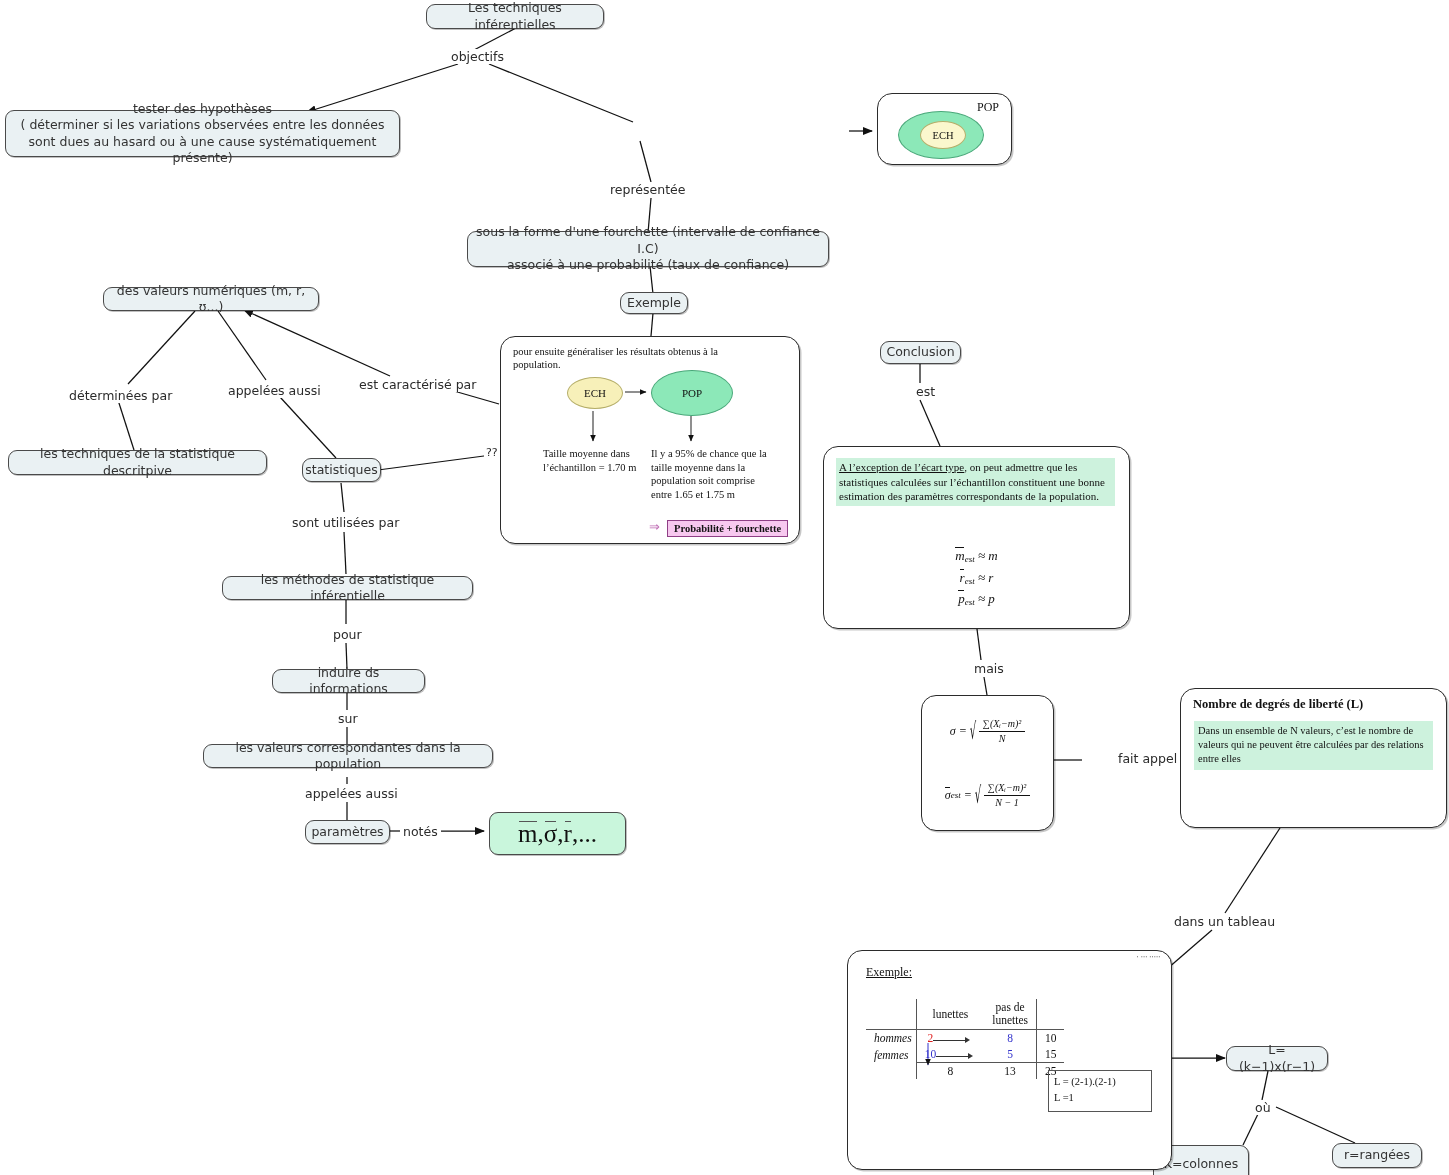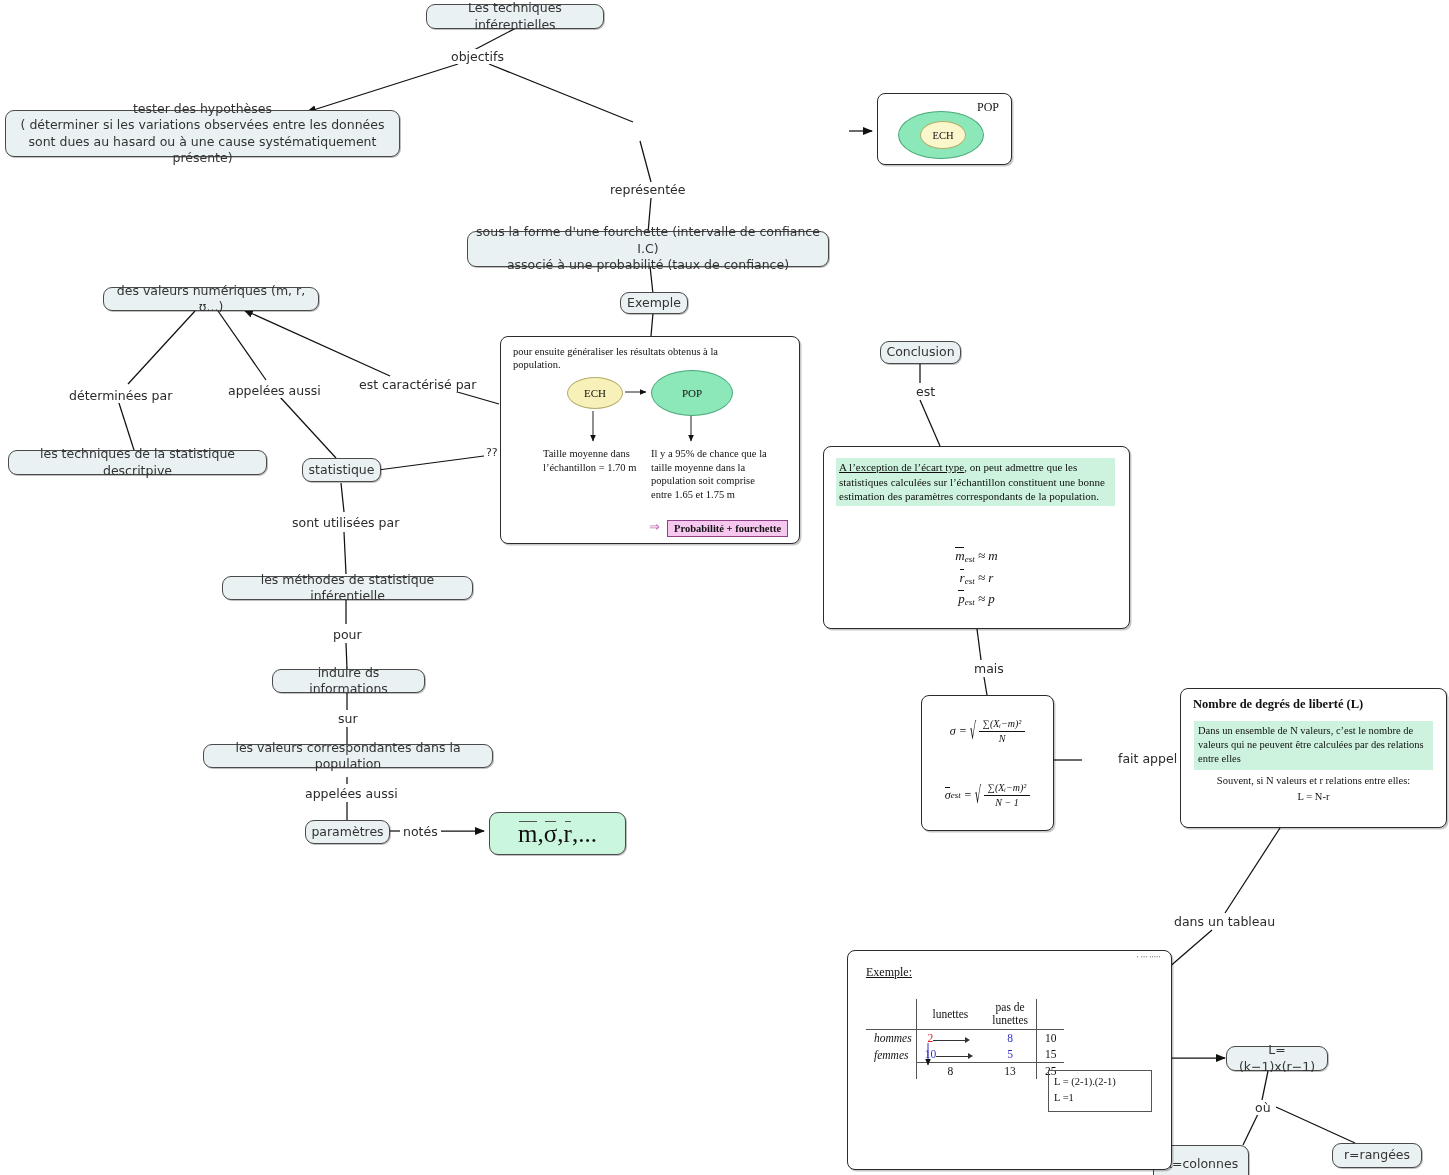--- a/index.html
+++ b/index.html
@@ -28,21 +28,21 @@
     font-size:12.5px;
     color:#2b2b2b;
     background:#fff;
     white-space:nowrap;
     padding:0 2px;
   }
   .panel{
     position:absolute;
     background:#ffffff;
     border:1.6px solid #2b2b2b;
-    border-radius:8px;
+    border-radius:15px;
     box-sizing:border-box;
     font-family:"Liberation Serif", serif;
     color:#111;
     box-shadow:1.5px 1.5px 0 rgba(0,0,0,0.22);
   }
 
   
   #pop-panel{left:877px;top:93px;width:135px;height:72px;}
   .venn-pop-label{position:absolute;right:12px;top:6px;font-size:12px;font-family:"Liberation Serif",serif;}
   .venn-outer{position:absolute;left:20px;top:17px;width:84px;height:46px;border-radius:50%;
@@ -214,21 +214,21 @@
 
   <div class="node" id="n-four" style="left:467px;top:231px;width:362px;height:36px;white-space:pre-line;">sous la forme d'une fourchette (intervalle de confiance I.C)
 associé à une probabilité (taux de confiance)</div>
 
   <div class="node" id="n-exemple" style="left:620px;top:292px;width:68px;height:22px;">Exemple</div>
 
   <div class="node" id="n-valnum" style="left:103px;top:287px;width:216px;height:24px;">des valeurs numériques (m, r, ʊ...)</div>
 
   <div class="node" id="n-techdesc" style="left:8px;top:450px;width:259px;height:25px;">les  techniques de la statistique descritpive</div>
 
-  <div class="node" id="n-stats" style="left:302px;top:458px;width:79px;height:24px;">statistique</div>
+  <div class="node" id="n-stats" style="left:302px;top:458px;width:79px;height:24px;">statistiques</div>
 
   <div class="node" id="n-meth" style="left:222px;top:576px;width:251px;height:24px;">les méthodes de statistique inférentielle</div>
 
   <div class="node" id="n-induire" style="left:272px;top:669px;width:153px;height:24px;">induire ds informations</div>
 
   <div class="node" id="n-valcorr" style="left:203px;top:744px;width:290px;height:24px;">les valeurs correspondantes dans la population</div>
 
   <div class="node" id="n-param" style="left:305px;top:820px;width:85px;height:24px;">paramètres</div>
 
   <div class="node" id="n-concl" style="left:880px;top:341px;width:81px;height:23px;">Conclusion</div>
@@ -314,24 +314,20 @@
       <span>σ</span>&nbsp;<span>=</span>&nbsp;<span class="sqrt"><span class="frac"><span class="num">∑(Xᵢ−m)²</span><span class="den">N</span></span></span>
     </div>
     <div class="eqrow" id="sig2">
       <span class="ovl">σ</span><span class="sub">est</span>&nbsp;<span>=</span>&nbsp;<span class="sqrt"><span class="frac"><span class="num">∑(Xᵢ−m)²</span><span class="den">N − 1</span></span></span>
     </div>
   </div>
 
   <div class="panel" id="dof-panel">
     <div id="dof-title">Nombre de degrés de liberté (L)</div>
     <div id="dof-hl">Dans un ensemble de N valeurs, c’est le nombre de valeurs qui ne peuvent être calculées par des relations entre elles</div>
-    <div id="dof-note">
-      <div>Souvent, si N valeurs et r relations entre elles:</div>
-      <div>L = N-r</div>
-    </div>
   </div>
 
   <div class="panel" id="tbl-panel">
     <div id="tbl-dots">▪ ▪▪▪ ▪▪▪▪▪</div>
     <div id="tbl-exlabel">Exemple:</div>
     <div id="tbl-wrap">
       <table class="xt">
         <tbody>
             <tr>
           <td class="corner"></td>

